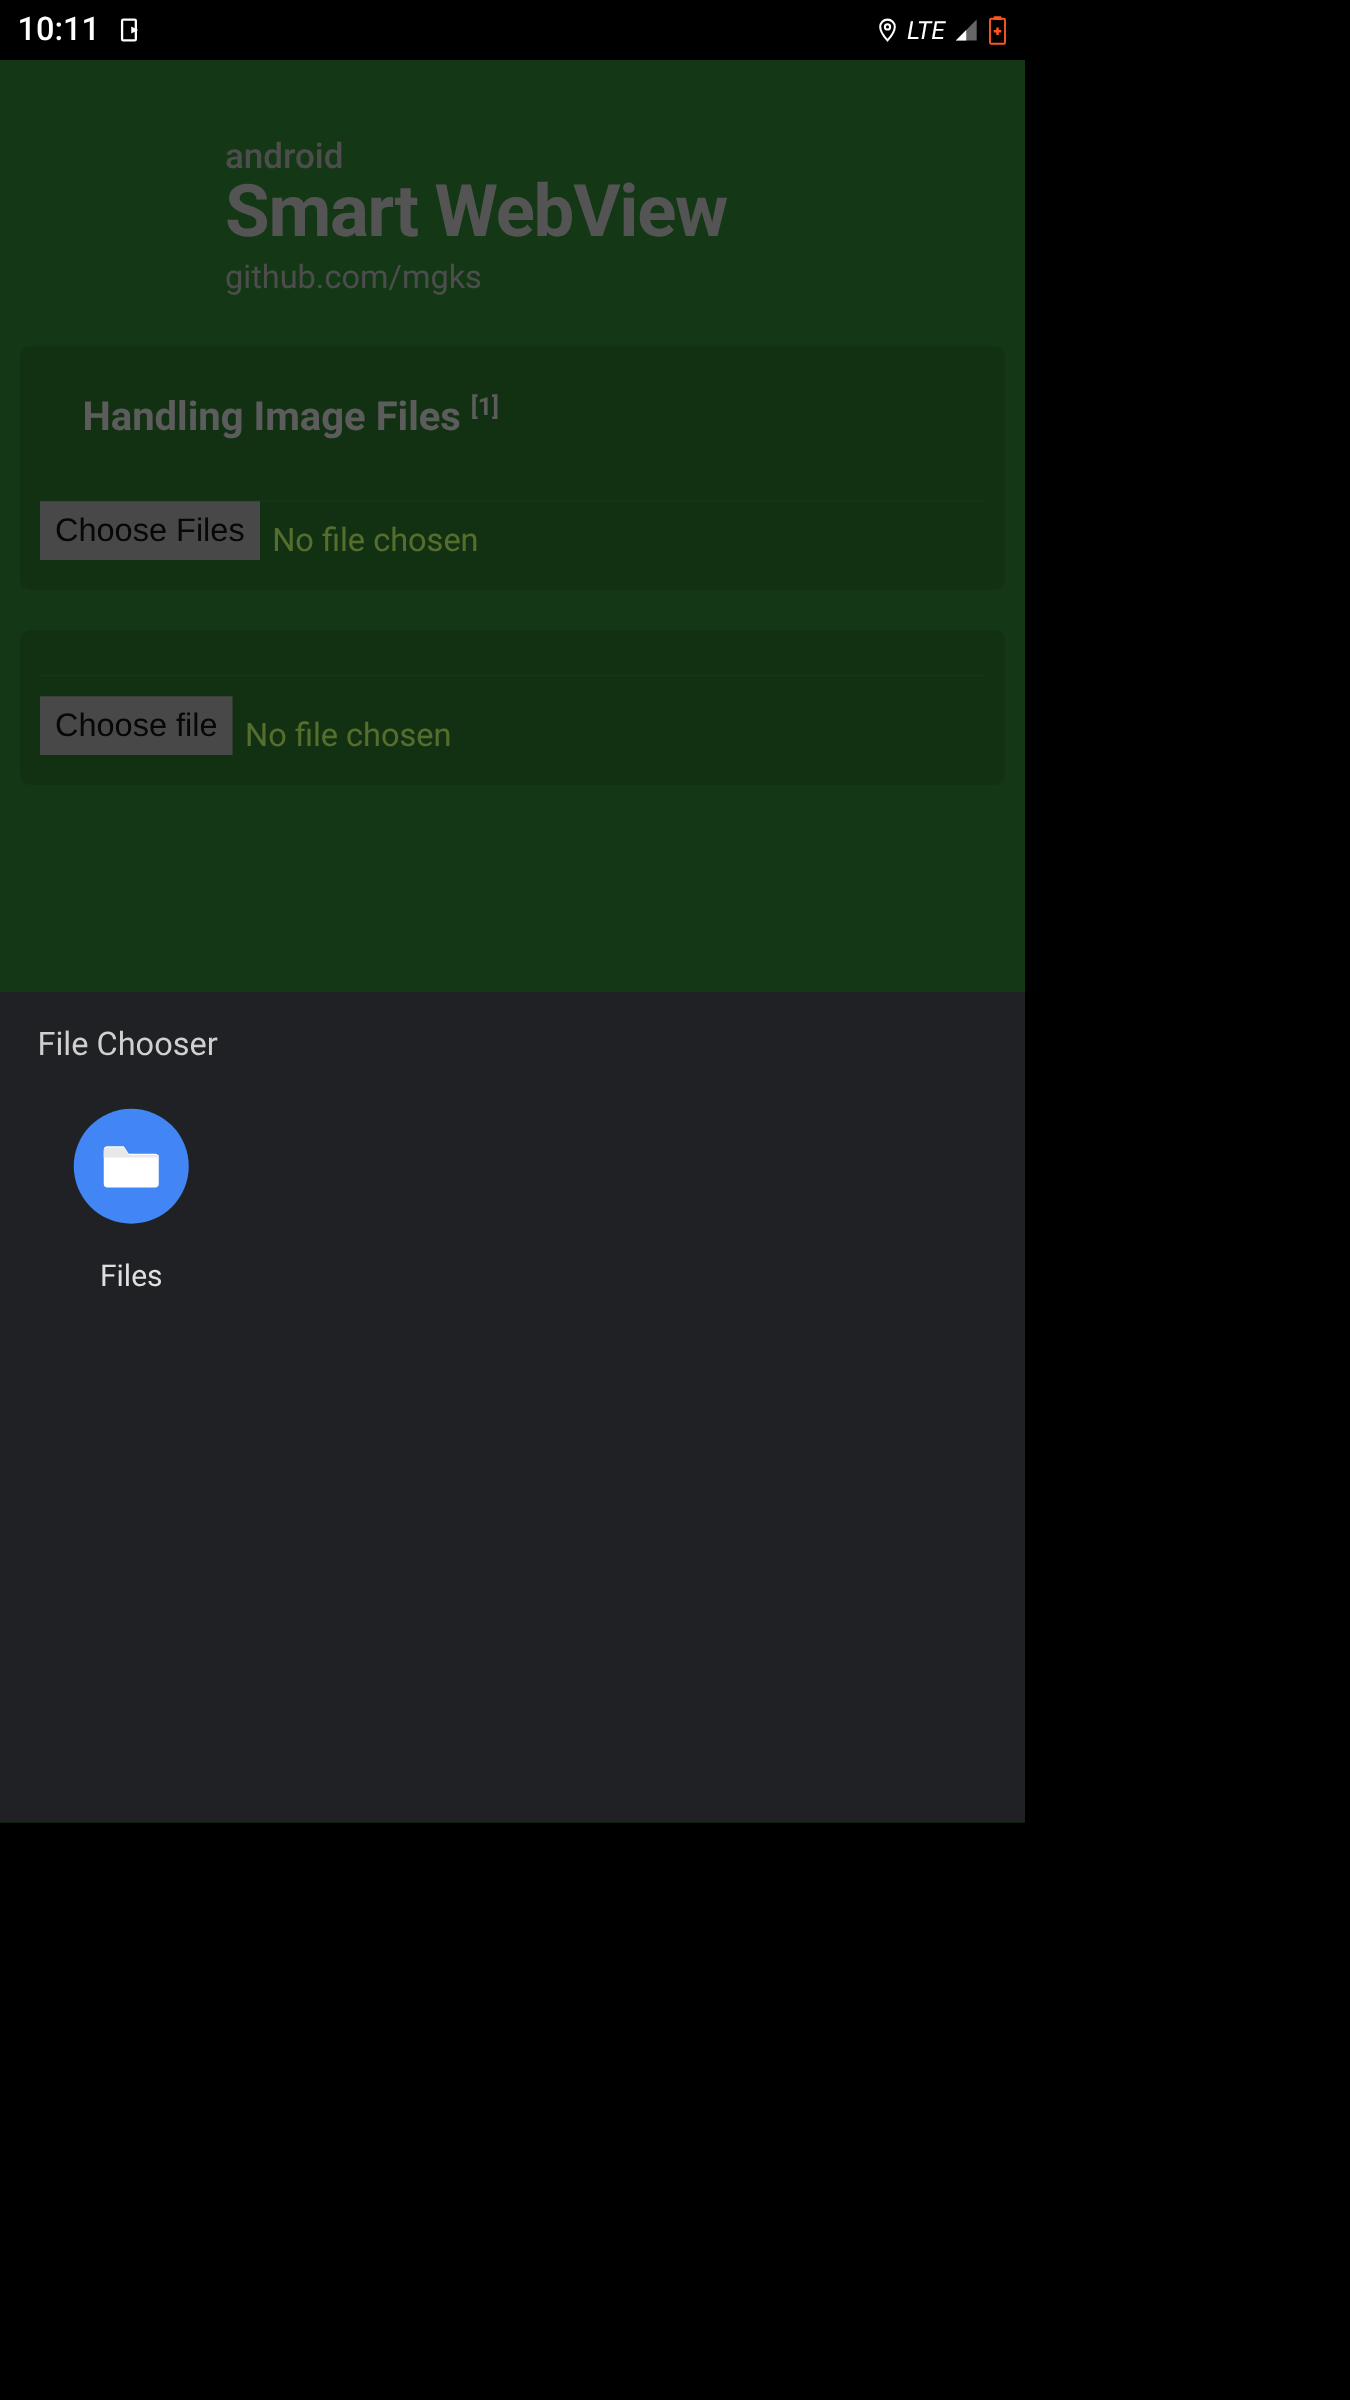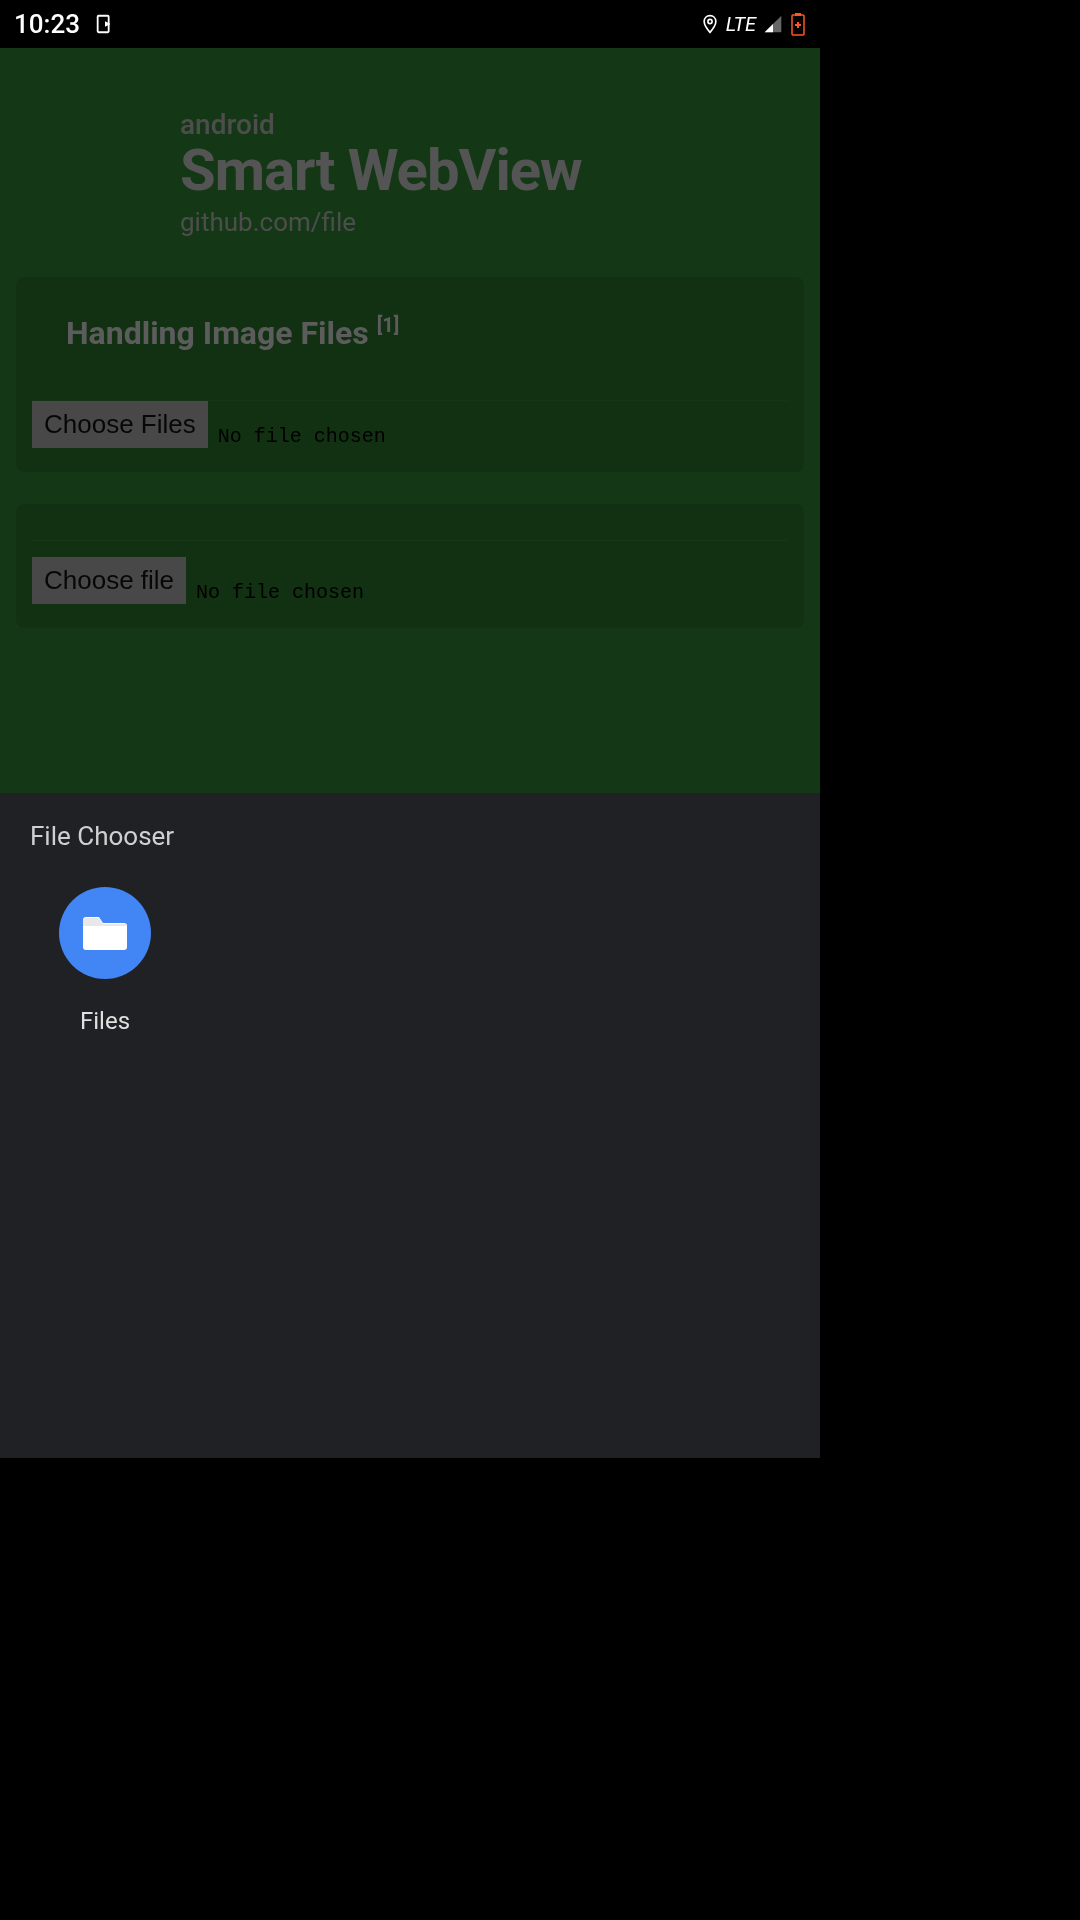--- a/index.html
+++ b/index.html
@@ -106,23 +106,22 @@
     .section-card:nth-of-type(1) .file-row { border-top: none; }
     .choose-btn {
       background: #a0a0a0;
       color: #111;
       font-size: 26px;
       padding: 8px 12px;
       border: none;
       cursor: pointer;
     }
     .file-status {
-      font-size: 20px;
-      color: #000000;
-      font-family: Liberation Mono, monospace;
+      font-size: 26px;
+      color: #bef264;
     }
     
     .dim-overlay {
       position: absolute;
       top: 48px;
       left: 0;
       right: 0;
       height: 745px;
       background: rgba(0,0,0,0.55);
       pointer-events: none;
@@ -168,21 +167,21 @@
     .chooser-label {
       font-size: 24px;
       color: #e0e0e0;
     }
   </style>
 </head>
 <body>
 
 <div class="status-bar">
   <div class="status-left">
-    <span class="status-time">10:23</span>
+    <span class="status-time">10:11</span>
     <span>
       <svg class="icon-svg" width="22" height="22" viewBox="0 0 24 24" fill="none" stroke="#fff" stroke-width="2">
         <rect x="4" y="3" width="12" height="18" rx="1"></rect>
         <path d="M12 9 L18 12 L12 15 Z" fill="#fff" stroke="none"></path>
       </svg>
     </span>
   </div>
   <div class="status-right">
     <span>
       <svg class="icon-svg" width="20" height="22" viewBox="0 0 24 24" fill="none" stroke="#fff" stroke-width="2">
@@ -205,21 +204,21 @@
         <rect x="5" y="12" width="6" height="2" fill="#ff5722"></rect>
       </svg>
     </span>
   </div>
 </div>
 
 <div class="content-area">
   <div class="header-block">
     <div class="header-small">android</div>
     <div class="header-large">Smart WebView</div>
-    <div class="header-link">github.com/file</div>
+    <div class="header-link">github.com/mgks</div>
   </div>
 
   <div class="section-card">
     <div class="section-heading">
       <span>Handling Image Files </span><sup>[1]</sup>
     </div>
     <div class="file-row">
       <button class="choose-btn">Choose Files</button>
       <span class="file-status">No file chosen</span>
     </div>

